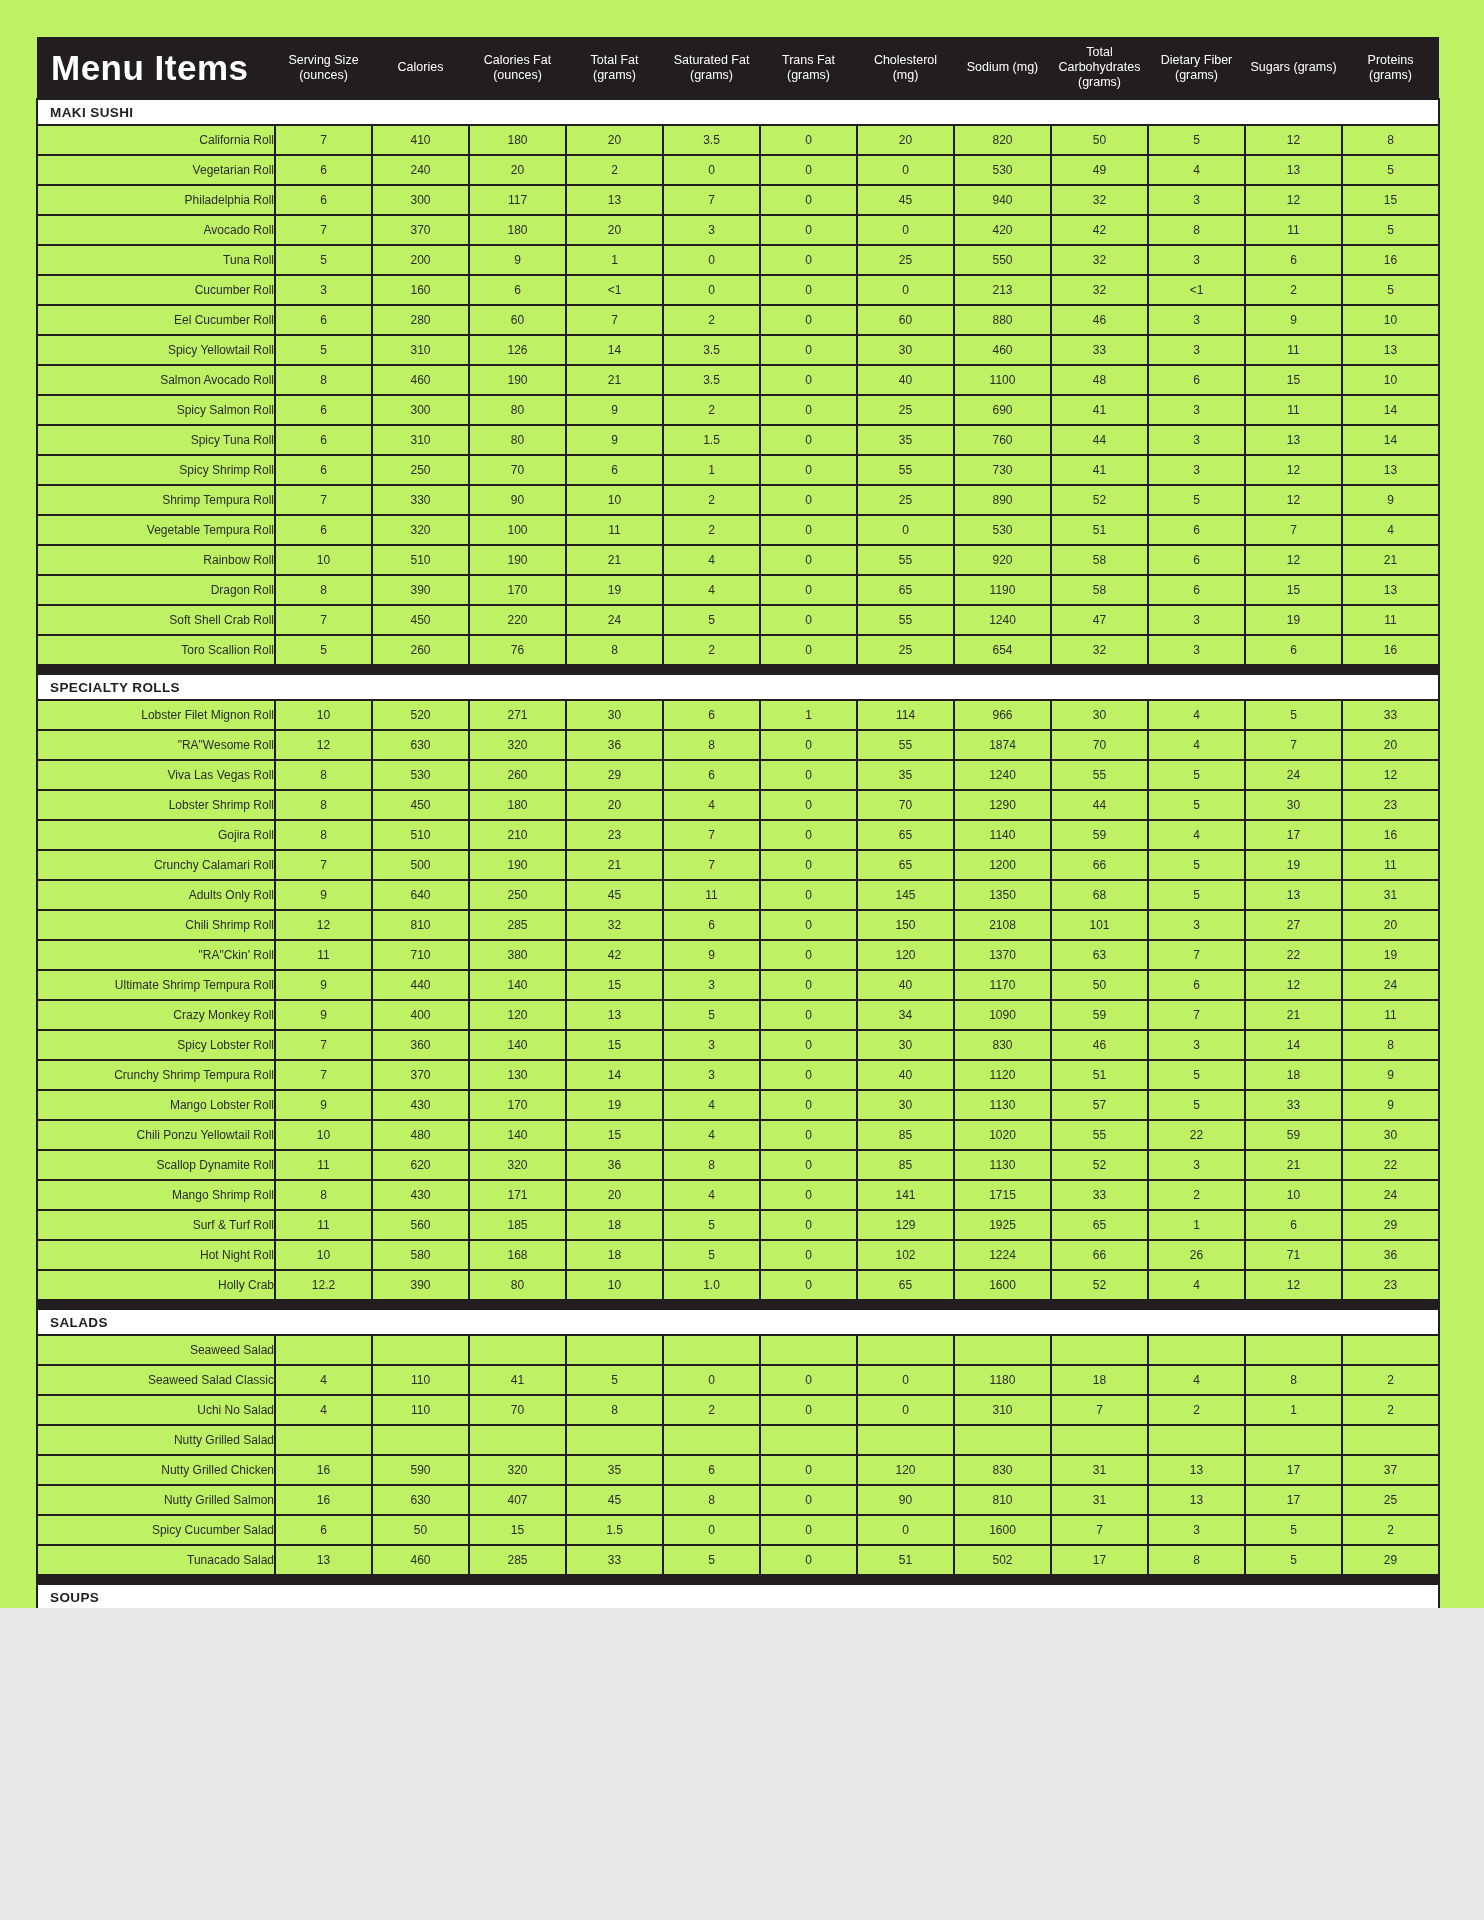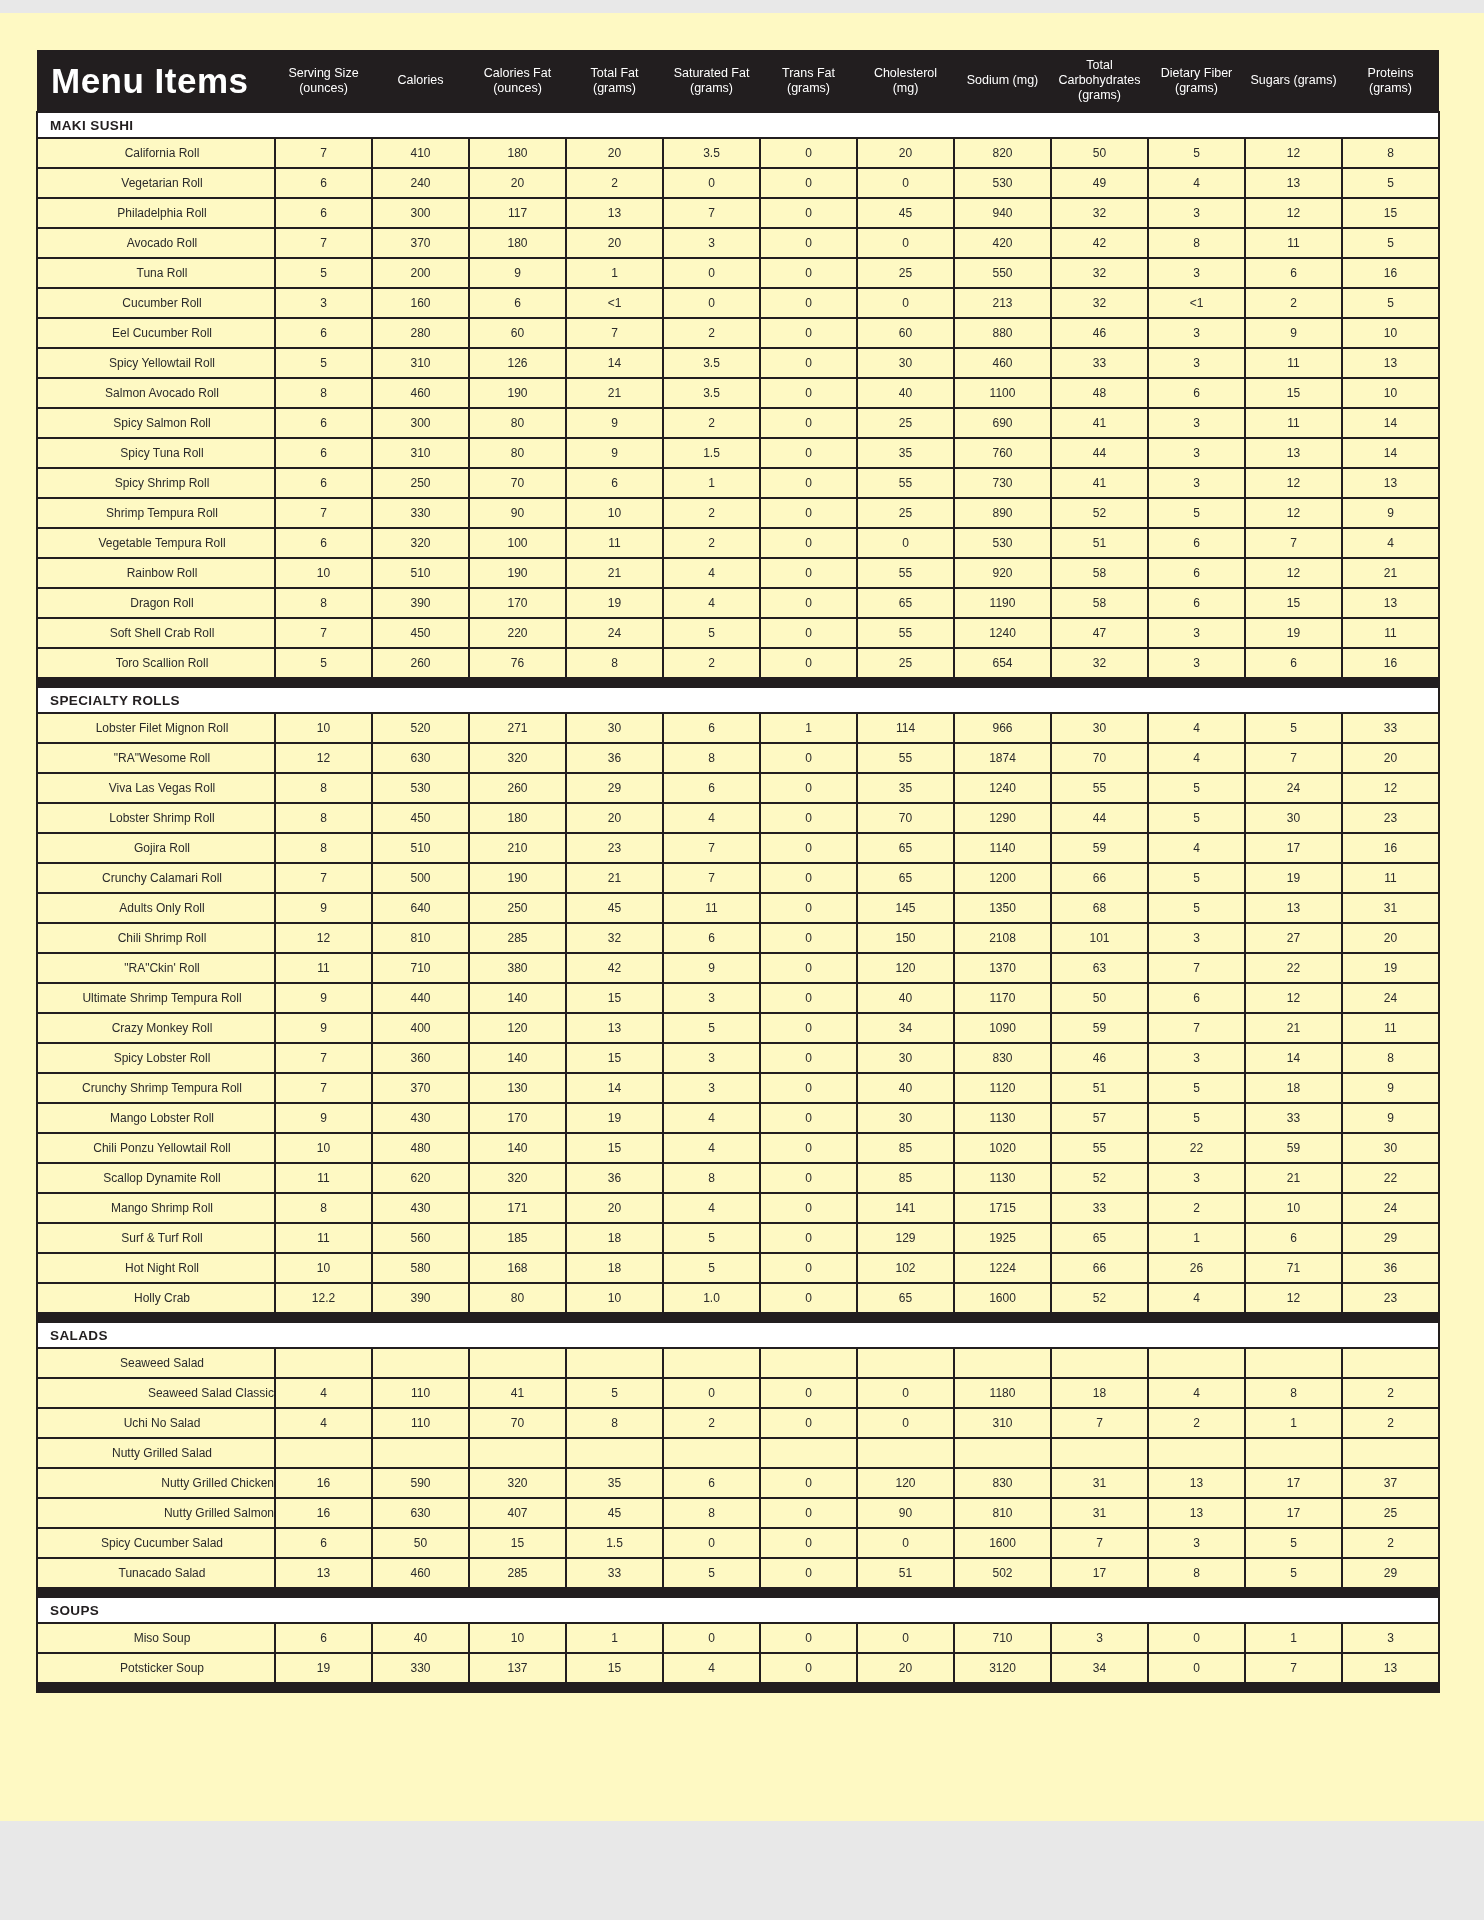--- a/index.html
+++ b/index.html
@@ -1,20 +1,20 @@
 <!DOCTYPE html>
 <html><head>
 <meta charset="utf-8">
 <style>
   * { margin:0; padding:0; box-sizing:border-box; }
   html,body { background:#e8e8e8; }
   body { font-family:"Liberation Sans", sans-serif; }
   .page {
-    position:relative; width:1484px; height:1808px;
-    background:#fef9c3; margin:13px auto; overflow:hidden;
+    position:relative; width:1484px; height:1608px;
+    background:#bef264; margin:0 auto; overflow:hidden;
   }
   .doc { position:absolute; left:36px; top:37px; width:1404px; }
   table.menu { border-collapse:collapse; width:100%; table-layout:fixed; }
   col.c-name { width:238px; }
   col.c-num  { width:97px; }
 
   
   thead th {
     background:#221e1f; color:#ffffff; border:0;
     font-weight:normal; font-size:12.5px; line-height:1.2;
@@ -27,21 +27,21 @@
   tr.section-row td {
     border:2px solid #221e1f; background:#ffffff;
     font-weight:bold; font-size:13.5px; letter-spacing:0.4px;
     color:#221e1f; padding:5px 8px 4px 12px; height:24px;
   }
   
   tr.sep-row td { background:#221e1f; border:2px solid #221e1f; height:9px; padding:0; line-height:0; }
 
   
   td { border:2px solid #221e1f; font-size:12px; color:#2b2b2b; height:30px; vertical-align:middle; }
-  td.name { text-align:center; padding-left:12px; }
+  td.name { text-align:right; padding-left:12px; }
   td.name.indent { text-align:right; padding-left:0; }
   td.num { text-align:center; padding:0 2px; }
 
   .footer {
     position:absolute; left:36px; top:1862px;
     font-size:15px; color:#7d7d7d;
   }
 </style>
 </head>
 <body>

